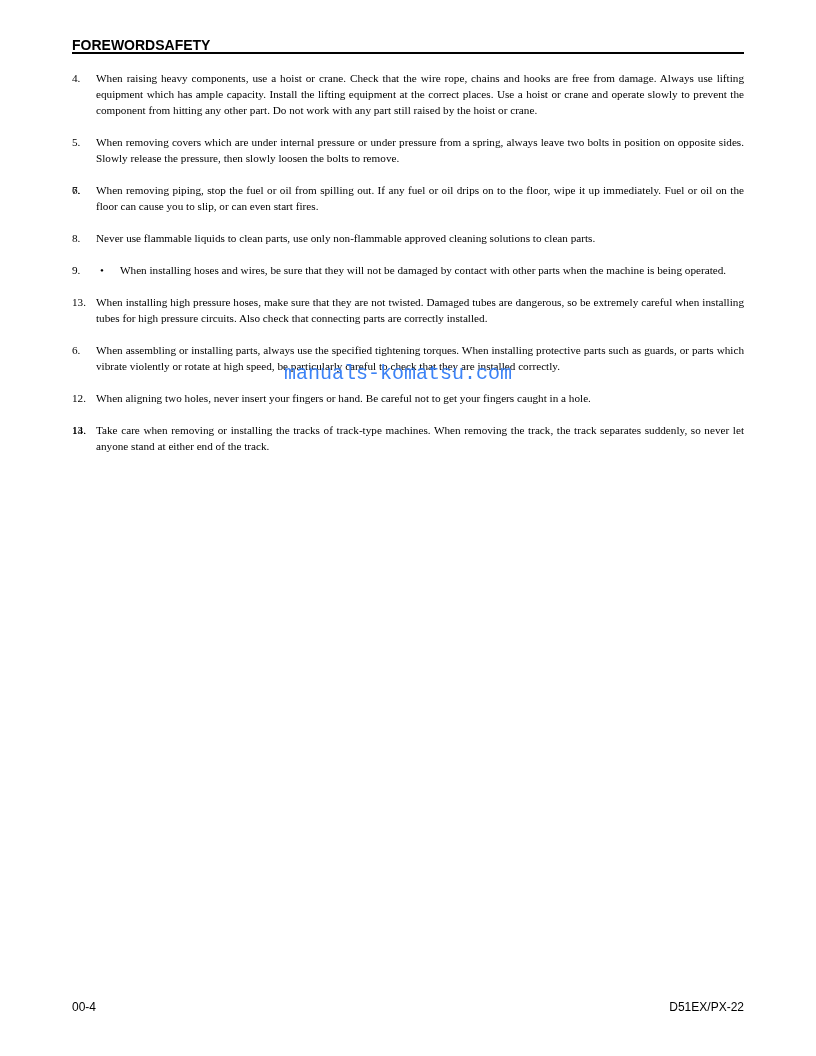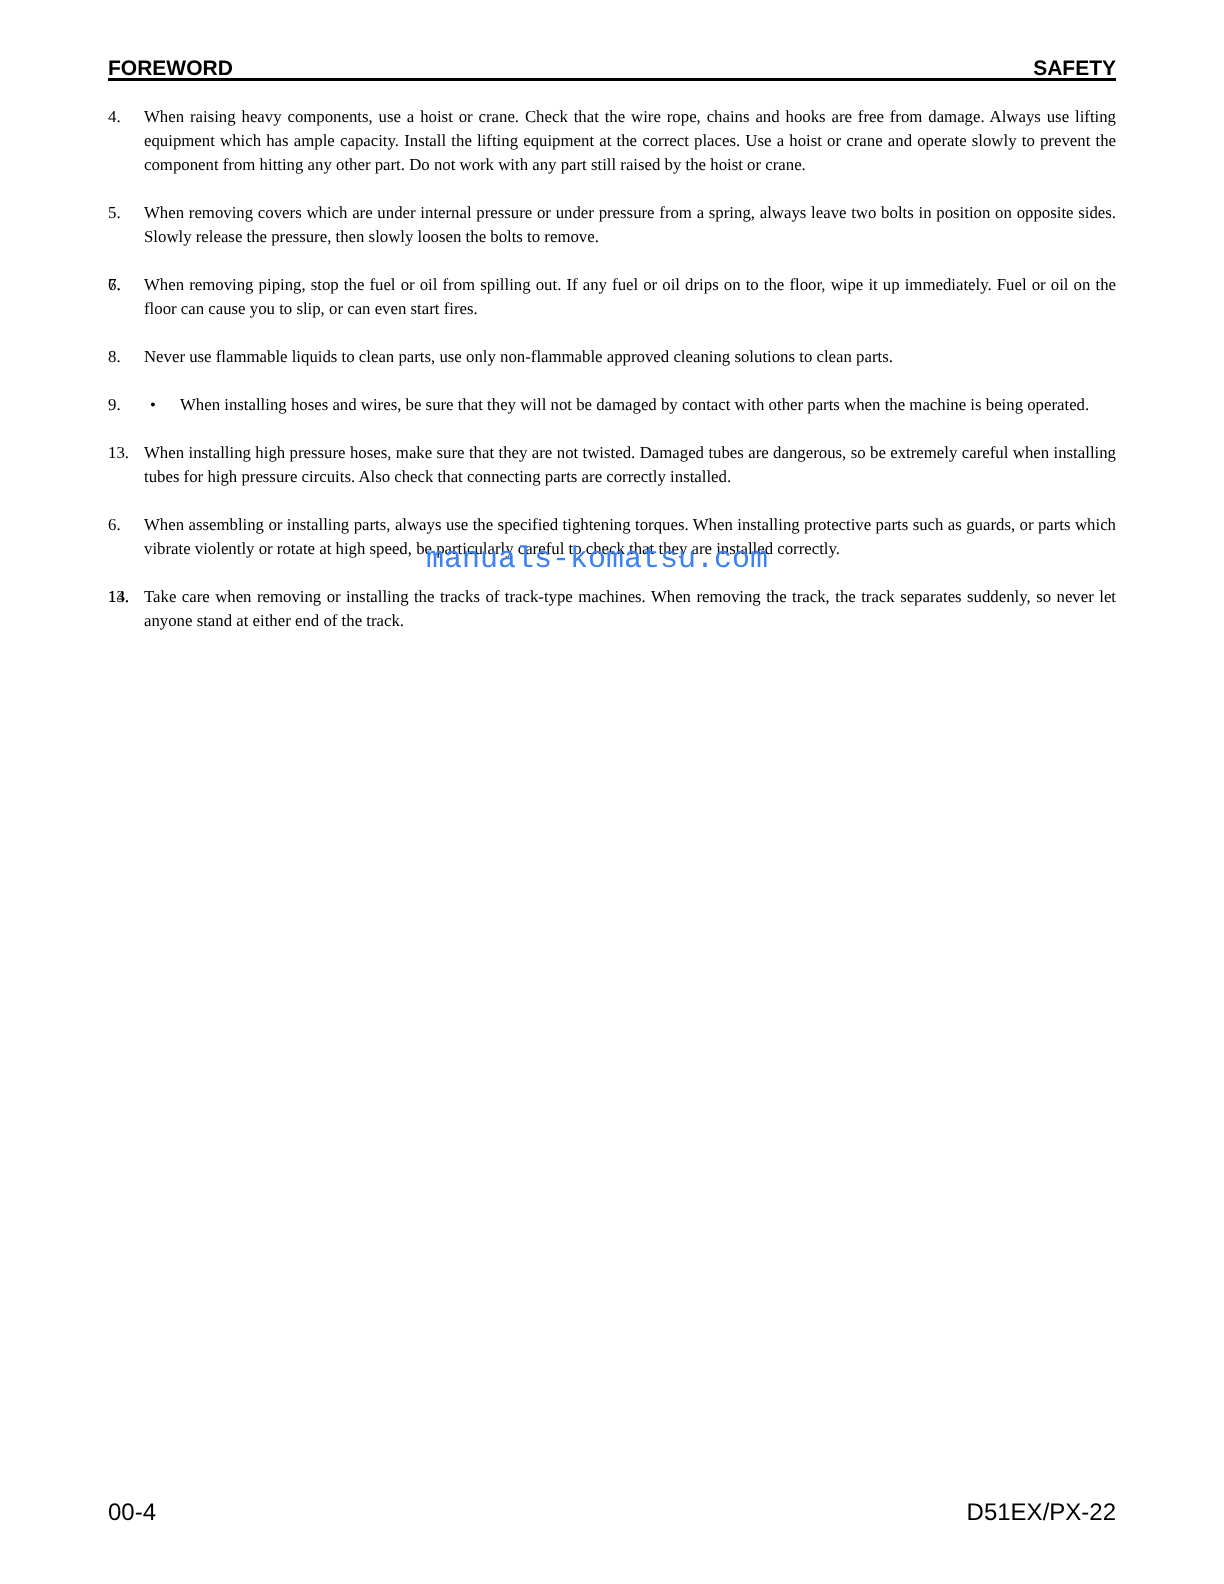--- a/index.html
+++ b/index.html
@@ -1,39 +1,39 @@
 <!DOCTYPE html>
 <html><head>
   <meta charset="utf-8">
   <style>
     html, body { margin: 0; padding: 0; background: #ffffff; }
     body { width: 816px; height: 1056px; position: relative; overflow: hidden; color: #000; }
     .header {
       position: absolute; left: 72px; top: 35px; width: 672px; height: 17px;
       border-bottom: 2px solid #000;
       font-family: "Liberation Sans", sans-serif; font-weight: bold; font-size: 14px;
-      display: flex; justify-content: space-between; align-items: flex-end;
+      display: flex; align-items: flex-end;
       line-height: 14px;
     }
     .content {
       position: absolute; left: 72px; top: 70px; width: 672px;
       font-family: "Liberation Serif", serif; font-size: 11.2px; line-height: 16px;
     }
     .item { position: relative; padding-left: 24px; margin-bottom: 16px; text-align: justify; }
     .item .num { position: absolute; left: 0; top: 0; }
     .sub { position: relative; padding-left: 24px; text-align: justify; }
     .sub .bullet { position: absolute; left: 4px; top: 0; }
     .watermark {
       position: absolute; left: 284px; top: 364px;
       font-family: Liberation Mono, monospace; font-size: 20px; color: #3b82f6;
       letter-spacing: 0px; white-space: nowrap; line-height: 20px;
     }
     .footer {
       position: absolute; left: 72px; top: 1000px; width: 672px;
-      font-family: "Liberation Sans", sans-serif; font-size: 16px;
+      font-family: "Liberation Sans", sans-serif; font-size: 12px;
       display: flex; justify-content: space-between;
     }
   </style>
 </head>
 <body>
 
 <div class="header">
   <span>FOREWORD</span>
   <span>SAFETY</span>
 </div>
@@ -67,20 +67,24 @@
   </div>
   <div class="item">
     <span class="num">13.</span>
     <span>When installing high pressure hoses, make sure that they are not twisted. Damaged tubes are dangerous, so be extremely careful when installing tubes for high pressure circuits. Also check that connecting parts are correctly installed.</span>
   </div>
   <div class="item">
     <span class="num">6.</span>
     <span>When assembling or installing parts, always use the specified tightening torques. When installing protective parts such as guards, or parts which vibrate violently or rotate at high speed, be particularly careful to check that they are installed correctly.</span>
   </div>
   <div class="item">
+    <span class="num">12.</span>
+    <span>When aligning two holes, never insert your fingers or hand. Be careful not to get your fingers caught in a hole.</span>
+  </div>
+  <div class="item">
     <span class="num">13.</span>
   </div>
   <div class="item">
     <span class="num">14.</span>
     <span>Take care when removing or installing the tracks of track-type machines. When removing the track, the track separates suddenly, so never let anyone stand at either end of the track.</span>
   </div>
 </div>
 
 <div class="watermark">manuals-komatsu.com</div>
 

